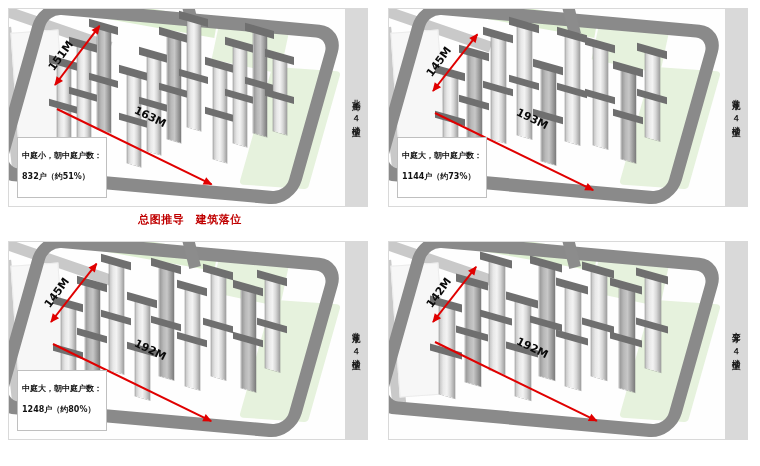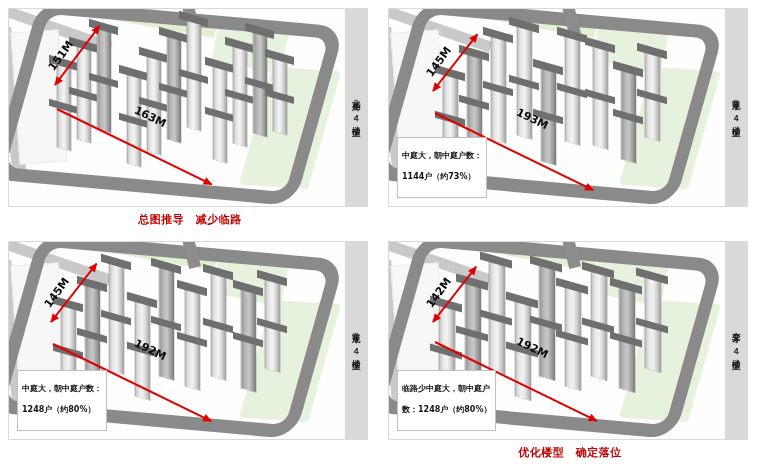--- a/index.html
+++ b/index.html
@@ -181,27 +181,31 @@
             <div class="head end"></div>
         </div>
         <div class="dim-label" style="left:42px;top:54px;transform:rotate(-54deg);">151M</div>
 
         <div class="dim" style="left:48px;top:100px;width:172px;transform:rotate(26deg);">
           <div class="line"></div>
             <div class="head end"></div>
         </div>
         <div class="dim-label" style="left:126px;top:94px;transform:rotate(26deg);">163M</div>
 
+        <div class="infobox">
+          <div>中庭小，朝中庭户数：</div>
+          <div>832户（约51%）</div>
+        </div>
       </div>
 
       <div class="side-strip">
         <div class="side-text">北廊Ｔ４楼型</div>
       </div>
     </div>
-    <div class="caption">总图推导　减少临路</div>
+    <div class="caption">总图推导　建筑落位</div>
   </div>
 
   <div class="quad">
     <div class="panel">
       <div class="scene">
         <div class="ground"></div>
 
         <div class="road-lt" style="left:-10px;top:-6px;width:120px;height:11px;transform:rotate(19deg);transform-origin:left top;"></div>
         <div class="road-lt" style="left:-4px;top:18px;width:14px;height:150px;transform:rotate(-6deg);"></div>
         <div class="plot" style="left:6px;top:22px;width:46px;height:130px;background:#f7f7f7;border:1px solid #ececec;transform:rotate(-4deg);"></div>
@@ -442,26 +446,21 @@
             <div class="head end"></div>
         </div>
         <div class="dim-label" style="left:40px;top:58px;transform:rotate(-54deg);">142M</div>
 
         <div class="dim" style="left:46px;top:100px;width:180px;transform:rotate(26deg);">
           <div class="line"></div>
             <div class="head end"></div>
         </div>
         <div class="dim-label" style="left:128px;top:92px;transform:rotate(26deg);">192M</div>
 
-        <div class="infobox">
-          <div>临路少中庭大，朝中庭户</div>
-          <div>数：1248户（约80%）</div>
-        </div>
       </div>
 
       <div class="side-strip">
         <div class="side-text">变异Ｔ４楼型</div>
       </div>
     </div>
-    <div class="caption">优化楼型　确定落位</div>
   </div>
 
 </div>
 
 </body></html>

